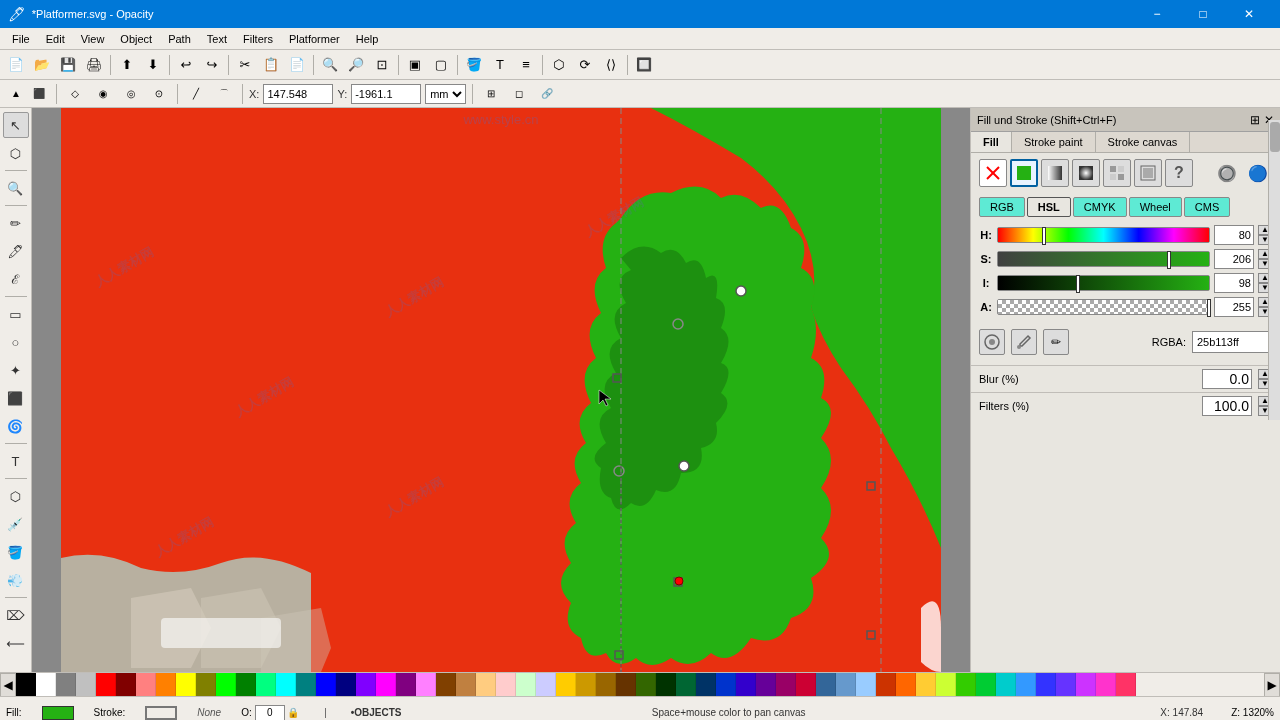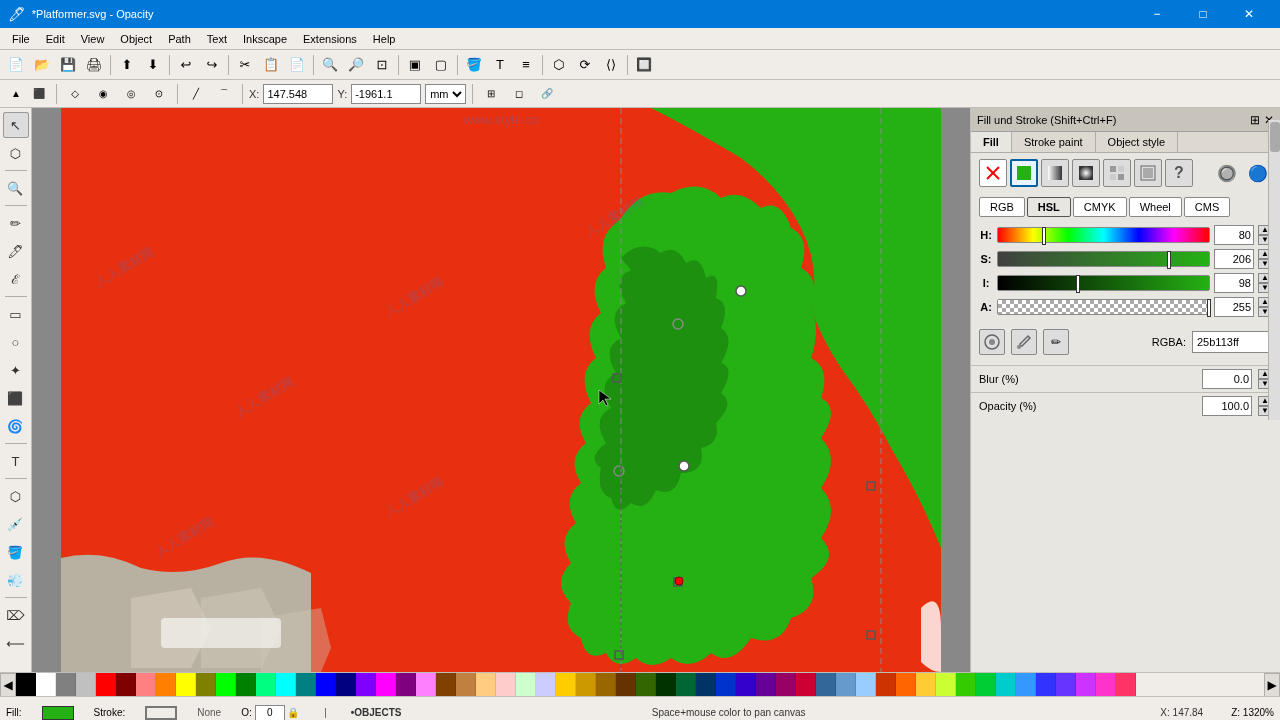--- a/index.html
+++ b/index.html
@@ -165,21 +165,21 @@
     }
 
     #color-mode-tabs {
       display: flex;
       padding: 4px 8px;
       gap: 2px;
     }
     .color-tab {
       padding: 3px 10px;
       border: 1px solid #888;
-      background: #ffffff;
+      background: #5eead4;
       cursor: pointer;
       font-size: 11px;
       border-radius: 2px;
     }
     .color-tab.active { background: #e8e6e0; border-color: #555; font-weight: bold; }
 
     #sliders-area { padding: 4px 8px; }
     .slider-row {
       display: flex;
       align-items: center;
@@ -255,21 +255,21 @@
 
     #blur-row, #opacity-row {
       display: flex; align-items: center;
       padding: 3px 8px; gap: 6px;
       border-top: 1px solid #c0bdb8;
     }
     .prop-label { flex: 1; font-size: 11px; }
     .prop-input {
       width: 50px; height: 20px;
       border: 1px solid #888; background: white;
-      font-size: 11px; text-align: right; padding: 0 2px;
+      font-size: 14px; text-align: right; padding: 0 2px;
     }
 
     
     #statusbar {
       height: 32px;
       background: #f0ede8;
       border-top: 1px solid #c0bdb8;
       display: flex;
       align-items: center;
       padding: 0 6px;
@@ -350,22 +350,22 @@
   </div>
 </div>
 
 <div id="menubar">
     <div class="menu-item">File</div>
     <div class="menu-item">Edit</div>
     <div class="menu-item">View</div>
     <div class="menu-item">Object</div>
     <div class="menu-item">Path</div>
     <div class="menu-item">Text</div>
-    <div class="menu-item">Inkscape</div>
-    <div class="menu-item">Extensions</div>
+    <div class="menu-item">Filters</div>
+    <div class="menu-item">Platformer</div>
     <div class="menu-item">Help</div>
   </div>
 
 <div id="toolbar1">
 
   <div class="tb-btn" title="New">📄</div>
   <div class="tb-btn" title="Open">📂</div>
   <div class="tb-btn" title="Save">💾</div>
   <div class="tb-btn" title="Print">🖨</div>
   <div class="tb-separator"></div>
@@ -548,21 +548,21 @@
       <span>Fill und Stroke (Shift+Ctrl+F)</span>
       <div id="panel-controls">
         <span>⊞</span>
         <span>✕</span>
       </div>
     </div>
 
     <div id="panel-tabs">
       <div class="panel-tab active">Fill</div>
       <div class="panel-tab">Stroke paint</div>
-      <div class="panel-tab">Object style</div>
+      <div class="panel-tab">Stroke canvas</div>
     </div>
 
     <div id="paint-type-row">
 
       <div class="paint-btn" title="No paint" style="background:#fff;">
         <svg width="18" height="18" viewBox="0 0 18 18">
           <line x1="3" y1="3" x2="15" y2="15" stroke="red" stroke-width="2"></line>
           <line x1="15" y1="3" x2="3" y2="15" stroke="red" stroke-width="2"></line>
         </svg>
       </div>
@@ -708,21 +708,21 @@
     <div id="blur-row" style="margin-top:6px;">
       <span class="prop-label">Blur (%)</span>
       <input class="prop-input" type="text" value="0.0" readonly="" style="">
       <div class="slider-spinner">
         <button class="spin-btn">▲</button>
         <button class="spin-btn">▼</button>
       </div>
     </div>
 
     <div id="opacity-row">
-      <span class="prop-label">Opacity (%)</span>
+      <span class="prop-label">Filters (%)</span>
       <input class="prop-input" type="text" value="100.0" readonly="" style="">
       <div class="slider-spinner">
         <button class="spin-btn">▲</button>
         <button class="spin-btn">▼</button>
       </div>
     </div>
 
     <div style="position:absolute; right:0; top:120px; width:12px; height:300px; background:#ddd; border-left:1px solid #b0aea8;">
       <div style="width:10px; height:30px; background:#aaa; margin:2px auto; border-radius:3px;"></div>
     </div>
@@ -791,21 +791,21 @@
       <div class="palette-swatch" style="background: rgb(255, 51, 102);"></div>
     </div>
   <div id="palette-scroll-right">▶</div>
 </div>
 
 <div id="statusbar">
   <span>Fill:</span>
   <div class="status-fill-box" style="background:#25b113;"></div>
   <span>Stroke:</span>
   <div class="status-stroke-box"></div>
-  <span style="color:#555;">None</span>
+  <span style="font-style:italic; color:#555;">None</span>
   <div class="status-opacity">
     <span>O:</span>
     <input class="opacity-input" type="text" value="0" style="">
     <span>🔒</span>
   </div>
   <span style="padding:0 4px; color:#555;">|</span>
   <span style="color:#333; font-weight:bold;">•OBJECTS</span>
   <span style="flex:1;"></span>
   <span id="status-msg">Space+mouse color to pan canvas</span>
   <span style="flex:1;"></span>

